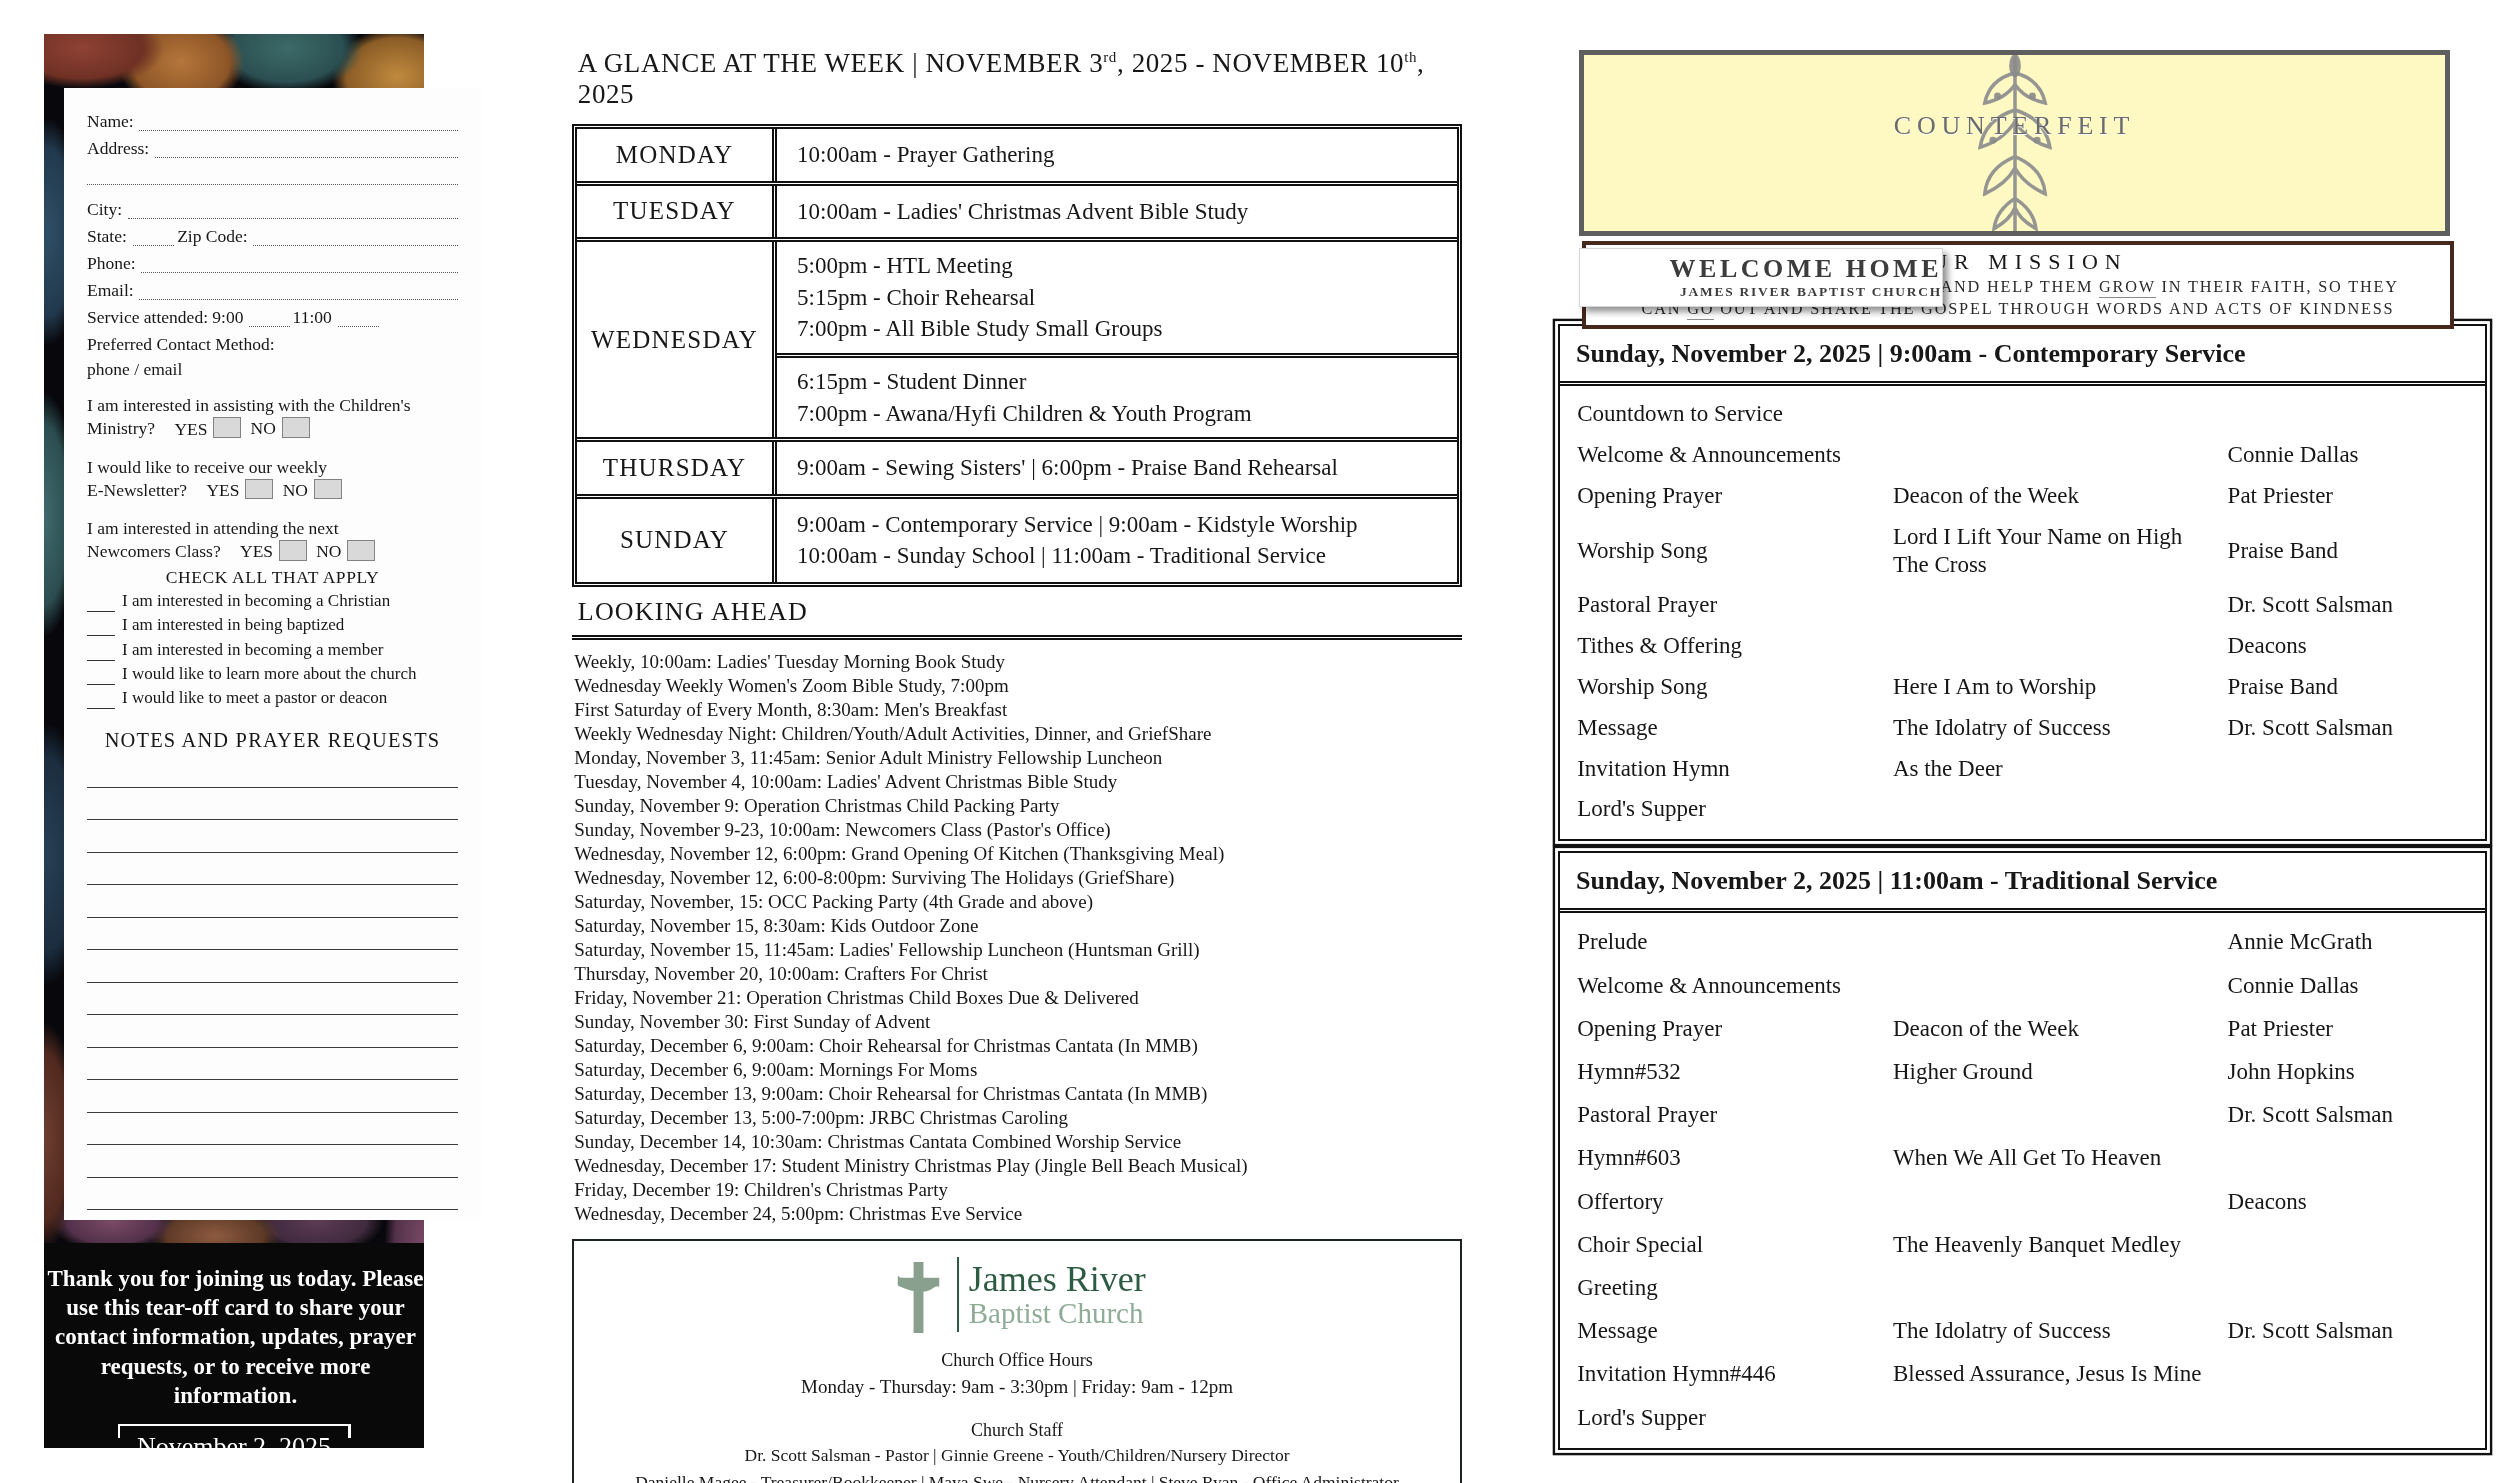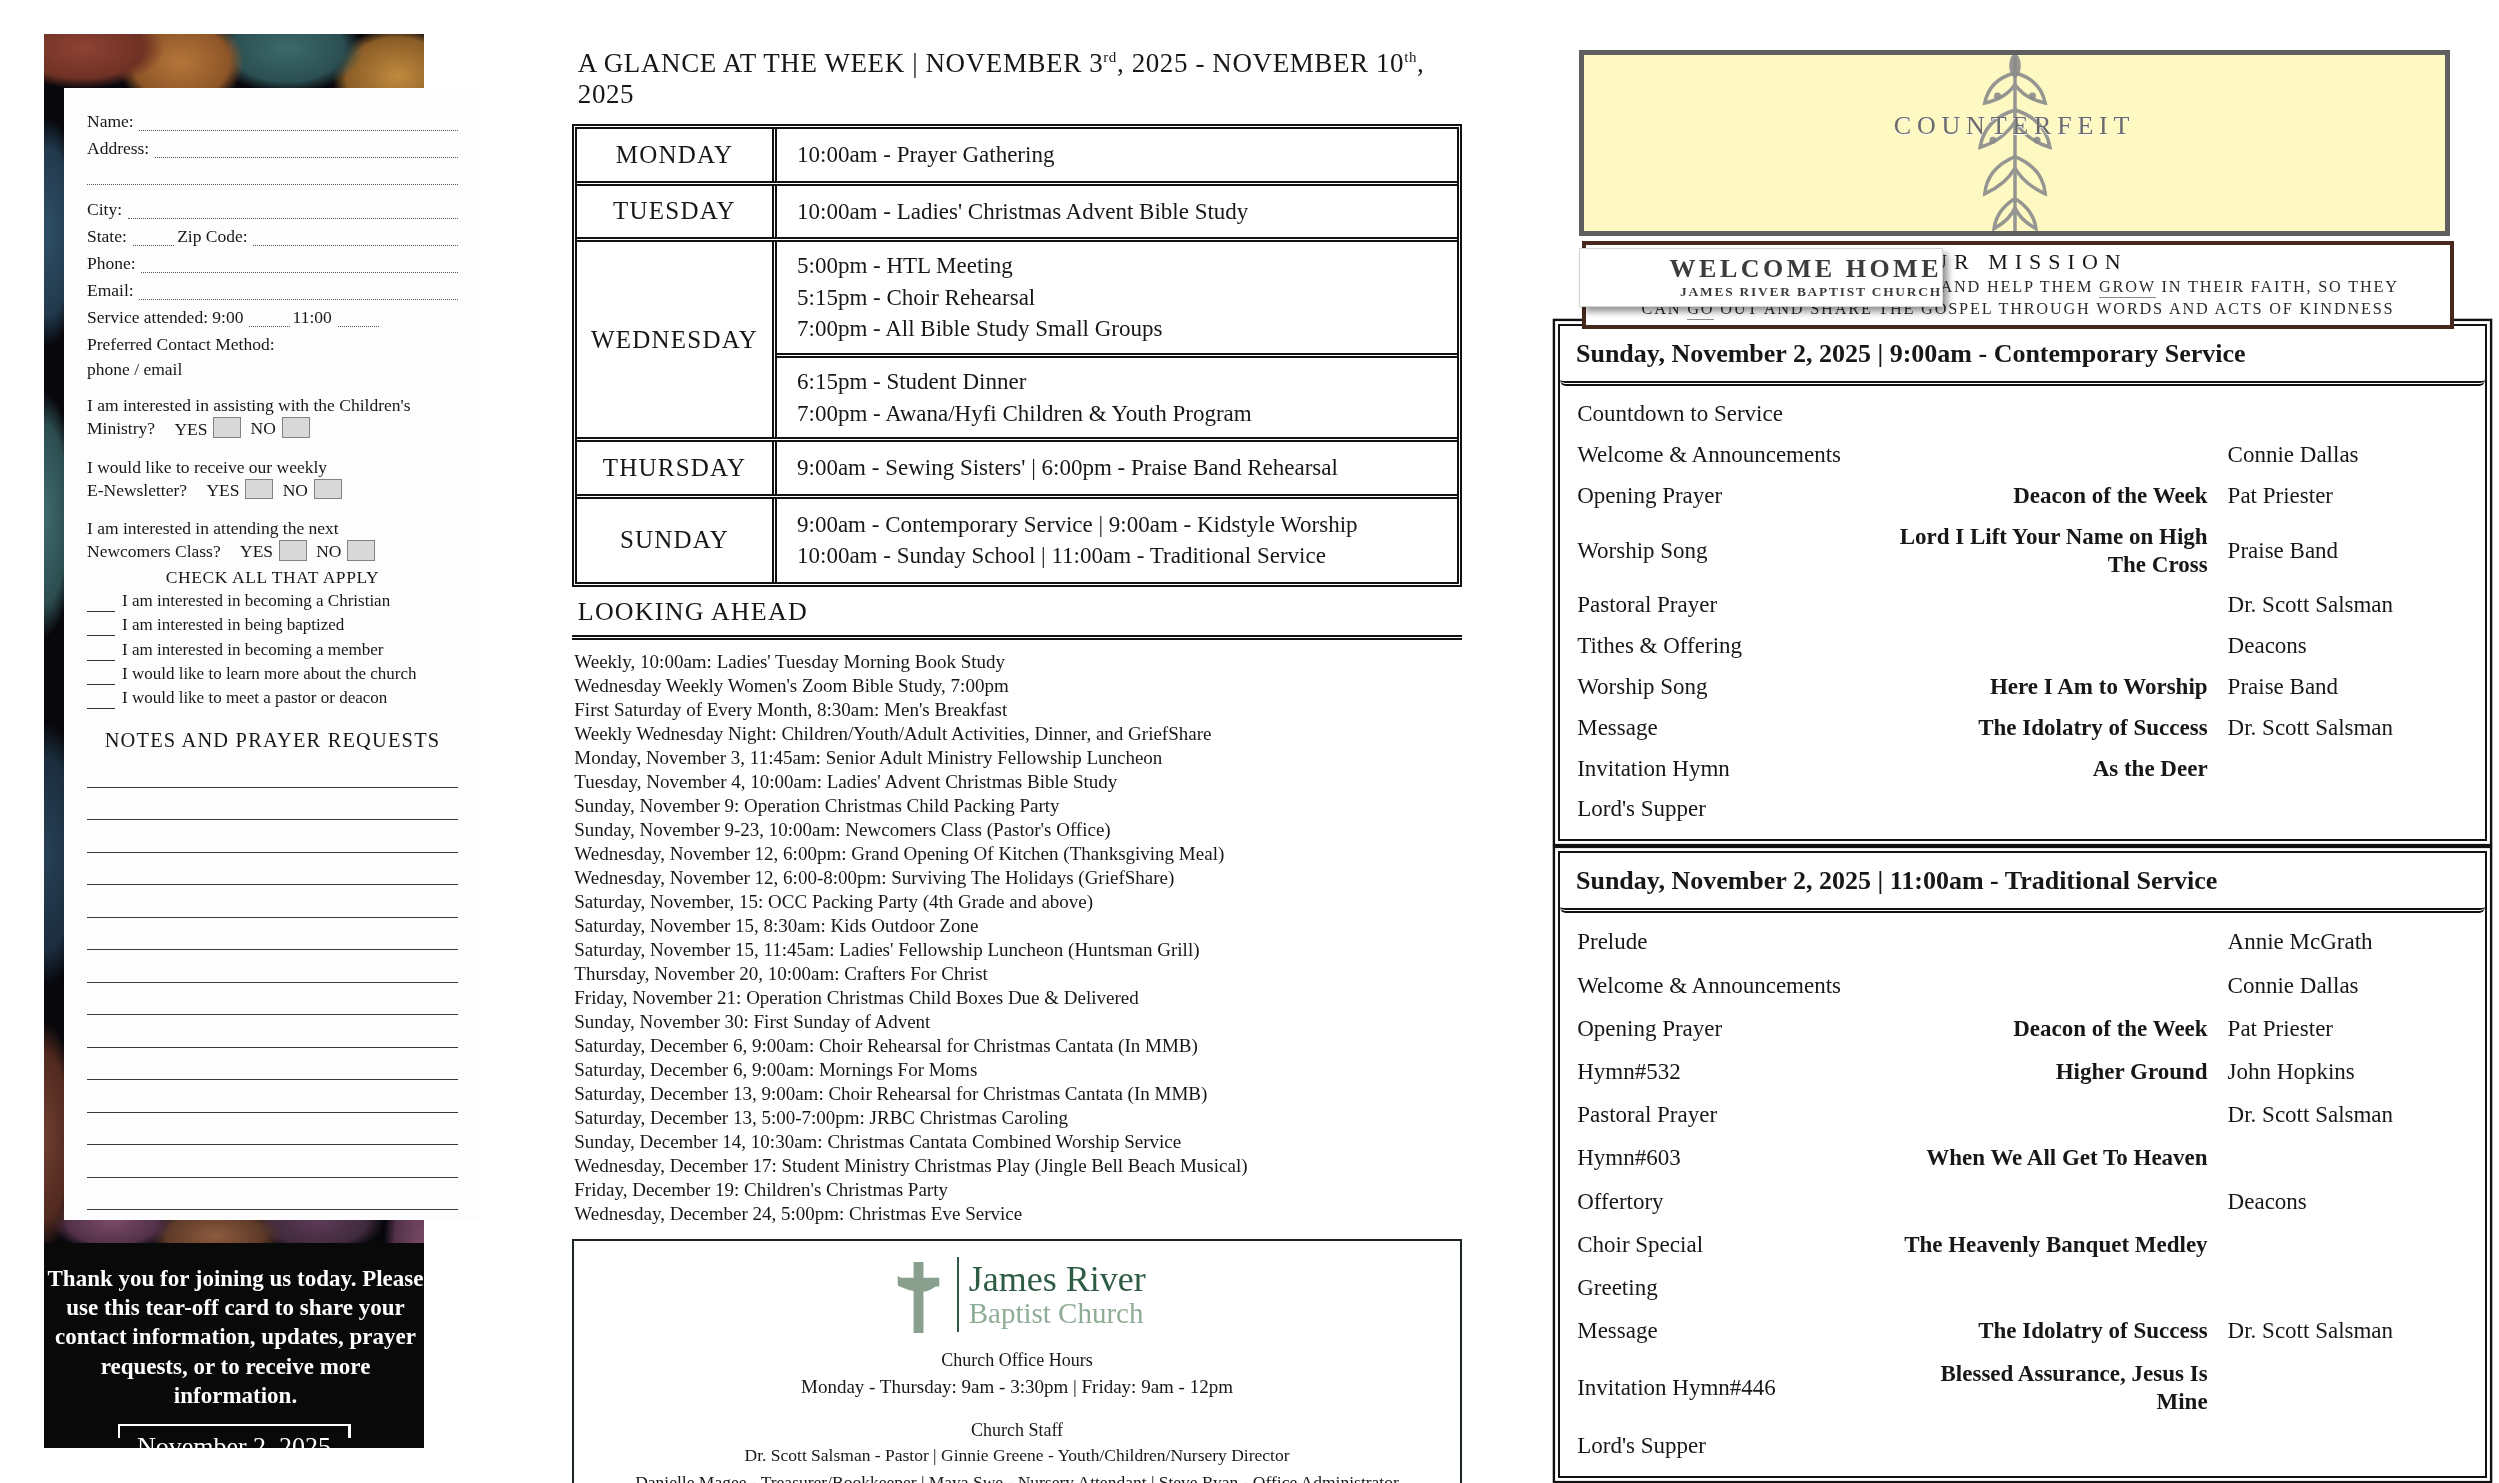--- a/index.html
+++ b/index.html
@@ -98,28 +98,28 @@
   .welcome-1{font-size:26px;font-weight:bold;letter-spacing:3.5px;color:#3c3c3c;line-height:27px;}
   .welcome-2{font-size:13.4px;font-weight:bold;letter-spacing:1.8px;color:#3c3c3c;margin-top:2.3px;}
   .mission{position:absolute;left:29px;width:872px;top:191px;box-sizing:border-box;
            border:4.7px solid #46281c;background:#fff;text-align:center;padding:3.5px 0 5.8px;z-index:1;}
   .mission-title{font-size:22px;letter-spacing:7px;line-height:26px;}
   .mission-line{font-size:16.3px;letter-spacing:1.8px;line-height:20px;margin-top:2.3px;color:#2a2a2a;}
   .mission-line .u{border-bottom:1.8px solid #8a8a8a;padding-bottom:1.2px;}
   .svc{position:absolute;left:4.7px;right:4.7px;background:#fff;border:2.3px solid #111;
        box-shadow:0 0 0 2.9px #fff, 0 0 0 5.3px #111;}
   .svc1{top:274px;} .svc2{top:801px;}
-  .svc-header{font-size:26px;font-weight:bold;padding:13px 0 11.7px 16.3px;border-bottom:5.8px double #111;border-radius:6px;}
+  .svc-header{font-size:26px;font-weight:bold;padding:13px 0 11.7px 16.3px;border-bottom:5.8px double #111;}
   .svc-rows{padding:8.2px 0 9.3px;}
   .svc-row{display:grid;grid-template-columns:36% 34% 30%;align-items:center;
            font-size:23px;line-height:28px;}
   .svc1 .svc-row{padding:6.4px 0;}
   .svc2 .svc-row{padding:7.6px 0;}
   .svc-item{padding-left:17.5px;}
-  .svc-detail{text-align:right;font-weight:bold;}
+  .svc-detail{text-align:left;}
   .svc-person{padding-left:20px;}
 </style>
 </head>
 <body>
 
 <div class="page">
 
   <div class="left-panel">
     <div class="card">
       <div class="f-row">

